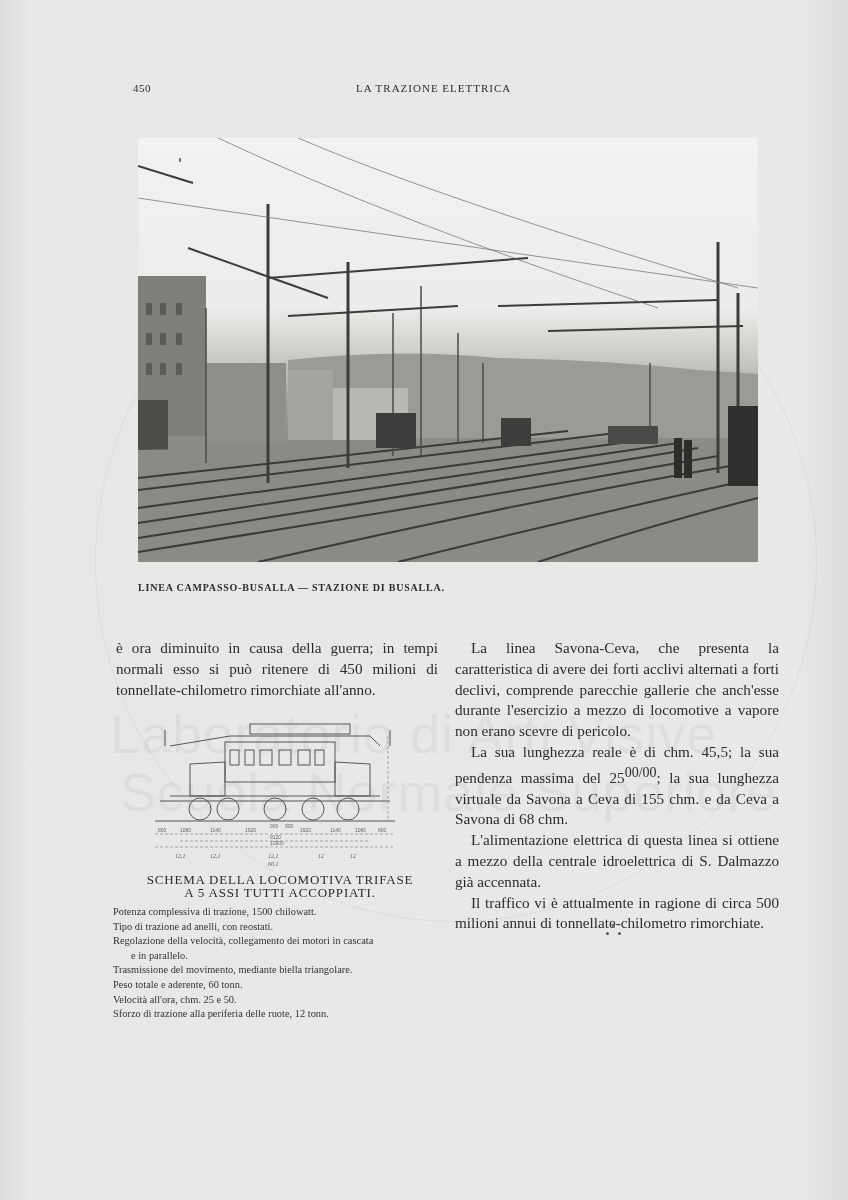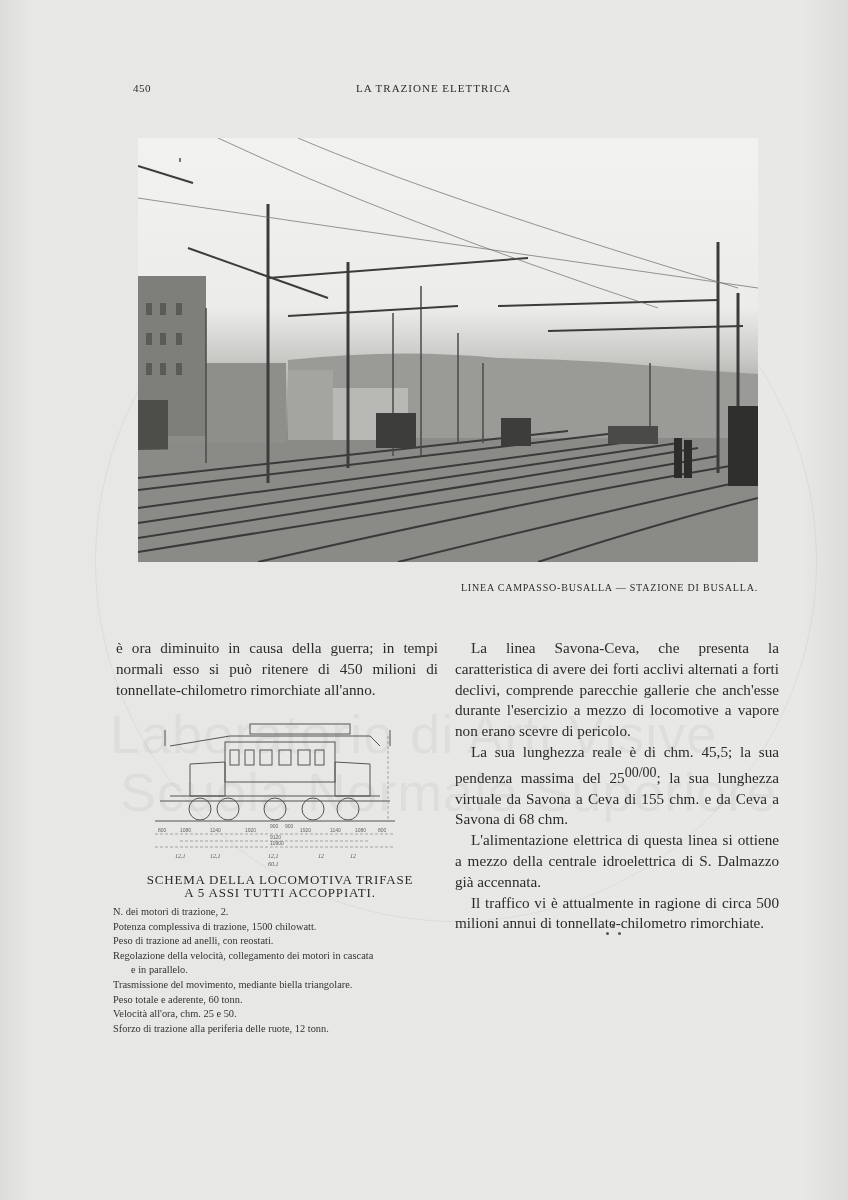--- a/index.html
+++ b/index.html
@@ -36,21 +36,21 @@
 
     .photo {
       position: absolute; left: 138px; top: 138px; width: 620px; height: 424px;
       background: linear-gradient(180deg, #f2f2f0 0%, #ececea 40%, #c9c9c6 52%, #a9a9a6 60%, #8c8c89 70%, #6f6f6c 100%);
       overflow: hidden;
     }
     .photo svg { position: absolute; left: 0; top: 0; }
 
     .photo-caption {
       position: absolute; top: 582px; left: 138px; width: 620px;
-      text-align: right; font-size: 10px; letter-spacing: 0.8px;
+      text-align: left; font-size: 10px; letter-spacing: 0.8px; font-weight: bold;
     }
 
     .col {
       position: absolute; font-size: 15.2px; line-height: 20.8px; text-align: justify;
     }
     .col p { margin: 0; }
     .col-left { left: 116px; top: 638px; width: 322px; }
     .col-right { left: 455px; top: 638px; width: 324px; }
     .indent { text-indent: 16px; }
     .sup { font-size: 14px; vertical-align: 6px; }
@@ -235,23 +235,22 @@
     </g>
   </svg>
 </div>
 
 <div class="fig-caption">
   <div>SCHEMA DELLA LOCOMOTIVA TRIFASE</div>
   <div>A 5 ASSI TUTTI ACCOPPIATI.</div>
 </div>
 
 <div class="specs">
-  <div>N. dei motori di trazione, 2.</div>
   <div>Potenza complessiva di trazione, 1500 chilowatt.</div>
-  <div>Peso di trazione ad anelli, con reostati.</div>
+  <div>Tipo di trazione ad anelli, con reostati.</div>
   <div>Regolazione della velocità, collegamento dei motori in cascata</div>
   <div class="cont">e in parallelo.</div>
   <div>Trasmissione del movimento, mediante biella triangolare.</div>
   <div>Peso totale e aderente, 60 tonn.</div>
   <div>Velocità all'ora, chm. 25 e 50.</div>
   <div>Sforzo di trazione alla periferia delle ruote, 12 tonn.</div>
 </div>
 
 <div class="col col-right">
   <p class="indent">La linea Savona-Ceva, che presenta la caratteristica di avere dei forti acclivi alternati a forti declivi, comprende parecchie gallerie che anch'esse durante l'esercizio a mezzo di locomotive a vapore non erano scevre di pericolo.</p>

